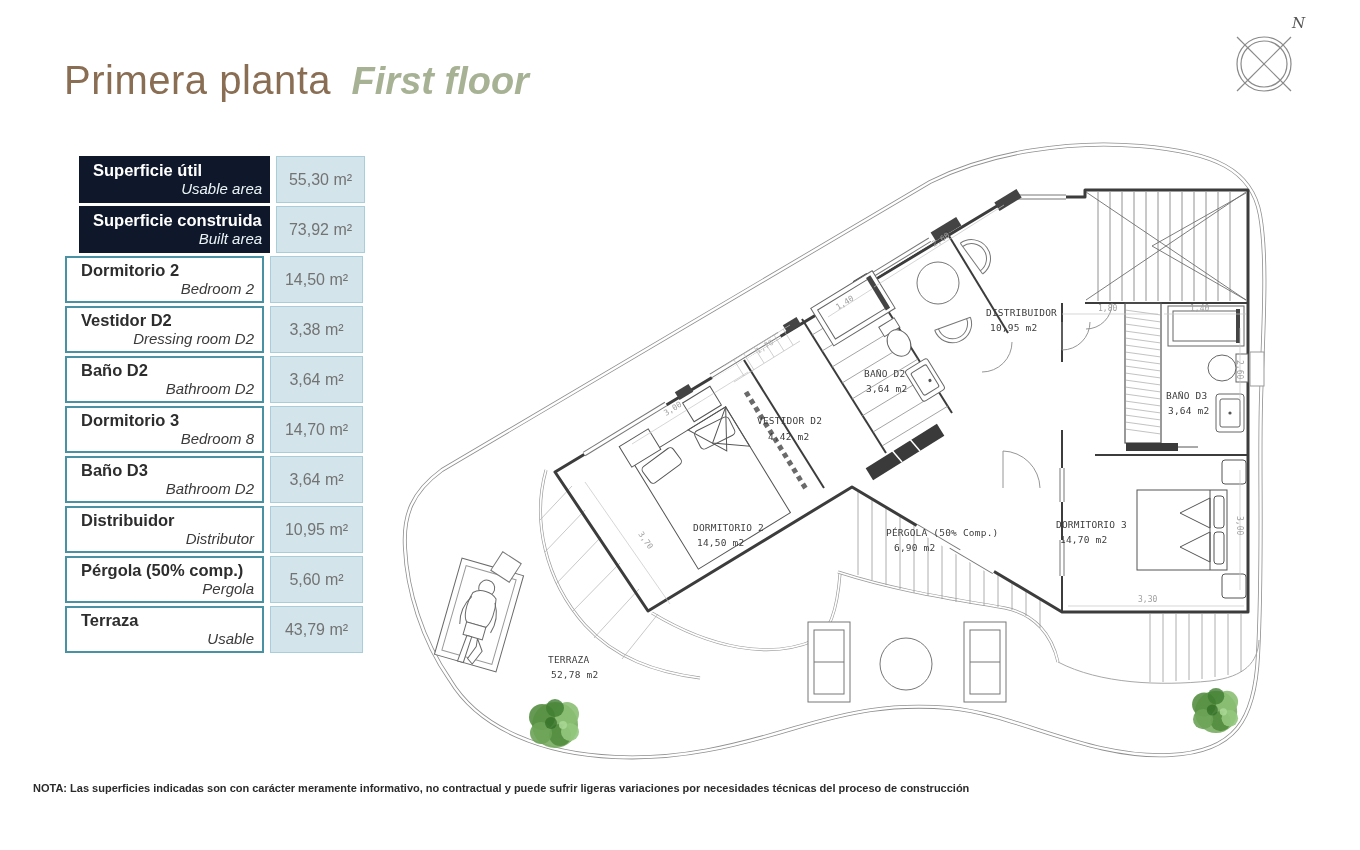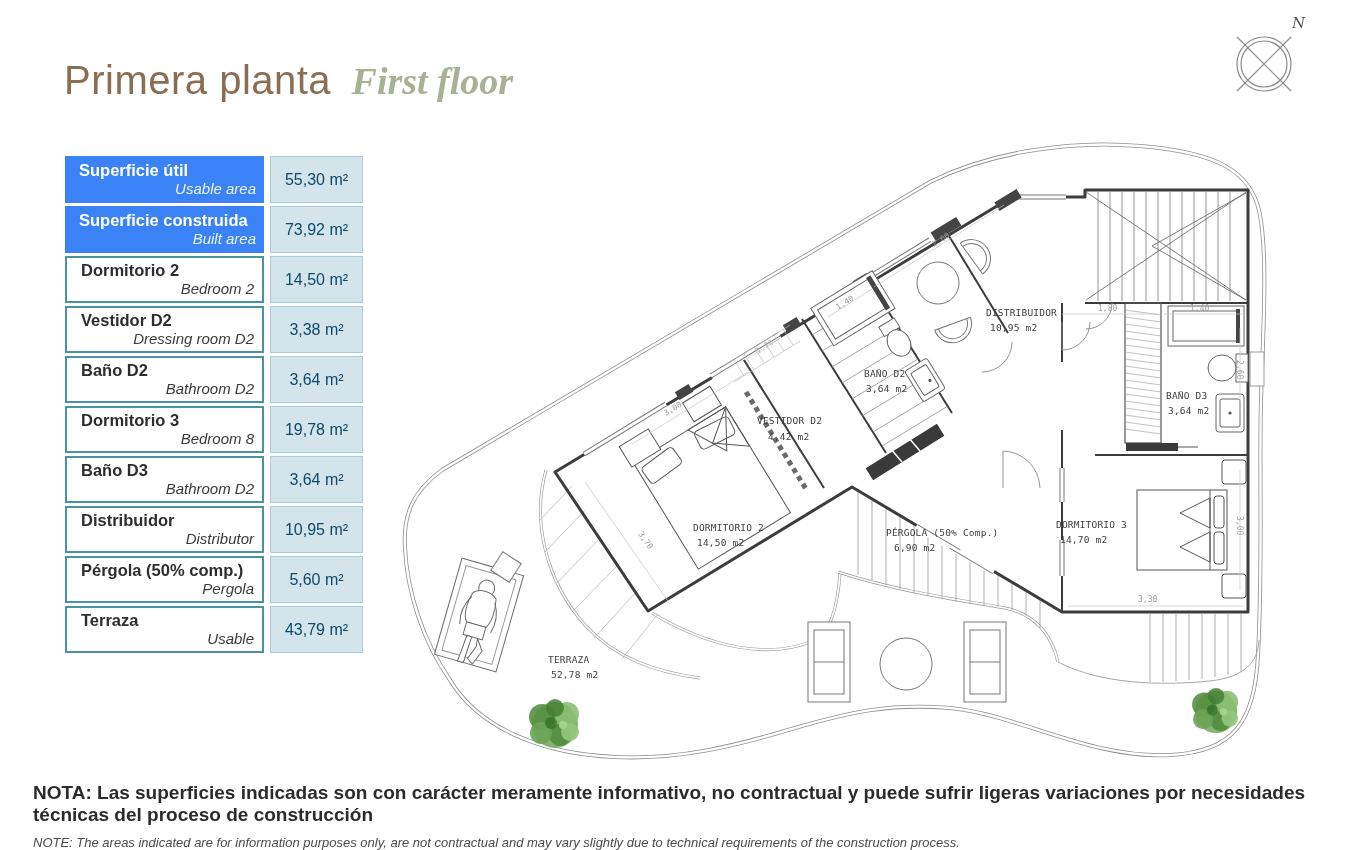--- a/index.html
+++ b/index.html
@@ -1,49 +1,49 @@
 <!DOCTYPE html>
 <html><head>
 <meta charset="utf-8">
 <style>
   html,body{margin:0;padding:0;background:#ffffff;}
   body{width:1360px;height:850px;position:relative;font-family:"Liberation Sans",sans-serif;overflow:hidden;}
 
   
   .title{position:absolute;left:64px;top:58px;white-space:nowrap;}
   .title .es{font-size:40px;font-weight:400;color:#8a6e54;letter-spacing:.5px;}
-  .title .en{font-size:38px;font-weight:700;font-style:italic;color:#a7b295;margin-left:16px;font-family:Liberation Serif, serif;}
+  .title .en{font-size:38px;font-weight:700;font-style:italic;color:#a7b295;margin-left:16px;}
 
   
   .compass{position:absolute;left:1228px;top:6px;}
 
   
   .area-table{position:absolute;left:65px;top:156px;width:300px;}
   .row{display:flex;margin-bottom:3px;}
   .cell-label{width:199px;height:47px;box-sizing:border-box;padding:4px 8px 4px 14px;
     display:flex;flex-direction:column;justify-content:center;background:#fff;border:2px solid #4892a3;}
   .cell-value{width:93px;height:47px;box-sizing:border-box;margin-left:6px;
     display:flex;align-items:center;justify-content:center;background:#d3e4ea;border:1.5px solid #a9cedb;
-    font-size:16px;color:#0c4a6e;}
-  .row.hl .cell-label{background:#3b82f6;border:none;}
+    font-size:16px;color:#737373;}
+  .row.hl .cell-label{background:#0f172a;border:none;margin-left:14px;}
   .row.hl .lbl{color:#fff;}
   .row.hl .sub{color:#eaf3f5;}
   .lbl{font-size:16.5px;font-weight:700;color:#2d2d2d;line-height:1.15;}
   .sub{font-size:15px;font-style:italic;color:#3a3a3a;line-height:1.15;text-align:right;}
 
   
   .plan{position:absolute;left:400px;top:130px;}
   .plan svg text{font-family:"DejaVu Sans Mono",monospace;}
   .room-name,.room-area{font-size:9.5px;fill:#3d3d3d;letter-spacing:.2px;}
   .dim{font-size:8px;fill:#9f9f9f;}
   .dim-light{font-size:8px;fill:#b9b9b9;}
 
   
   .notes{position:absolute;left:33px;top:782px;width:1310px;}
-  .note-es{font-size:19px;font-weight:700;color:#2b2b2b;margin:0 0 9px 0;}
+  .note-es{font-size:11px;font-weight:700;color:#2b2b2b;margin:0 0 9px 0;}
   .note-en{font-size:13px;font-style:italic;color:#4a4a4a;margin:0;}
 </style>
 </head>
 <body>
 
 <div class="title">
   <span class="es">Primera planta</span>
   <span class="en">First floor</span>
 </div>
 
@@ -93,21 +93,21 @@
       <span class="lbl">Baño D2</span>
       <span class="sub">Bathroom D2</span>
     </div>
     <div class="cell-value">3,64 m²</div>
   </div>
   <div class="row">
     <div class="cell-label">
       <span class="lbl">Dormitorio 3</span>
       <span class="sub">Bedroom 8</span>
     </div>
-    <div class="cell-value">19,78 m²</div>
+    <div class="cell-value">14,70 m²</div>
   </div>
   <div class="row">
     <div class="cell-label">
       <span class="lbl">Baño D3</span>
       <span class="sub">Bathroom D2</span>
     </div>
     <div class="cell-value">3,64 m²</div>
   </div>
   <div class="row">
     <div class="cell-label">
@@ -492,14 +492,13 @@
     <text class="room-name" x="886" y="536">PÉRGOLA (50% Comp.)</text>
     <text class="room-area" x="894" y="551">6,90 m2</text>
     <text class="room-name" x="548" y="663">TERRAZA</text>
     <text class="room-area" x="551" y="678">52,78 m2</text>
   </g>
 </svg>
 </div>
 
 <div class="notes">
   <p class="note-es">NOTA: Las superficies indicadas son con carácter meramente informativo, no contractual y puede sufrir ligeras variaciones por necesidades técnicas del proceso de construcción</p>
-  <p class="note-en">NOTE: The areas indicated are for information purposes only, are not contractual and may vary slightly due to technical requirements of the construction process.</p>
 </div>
 
 </body></html>

